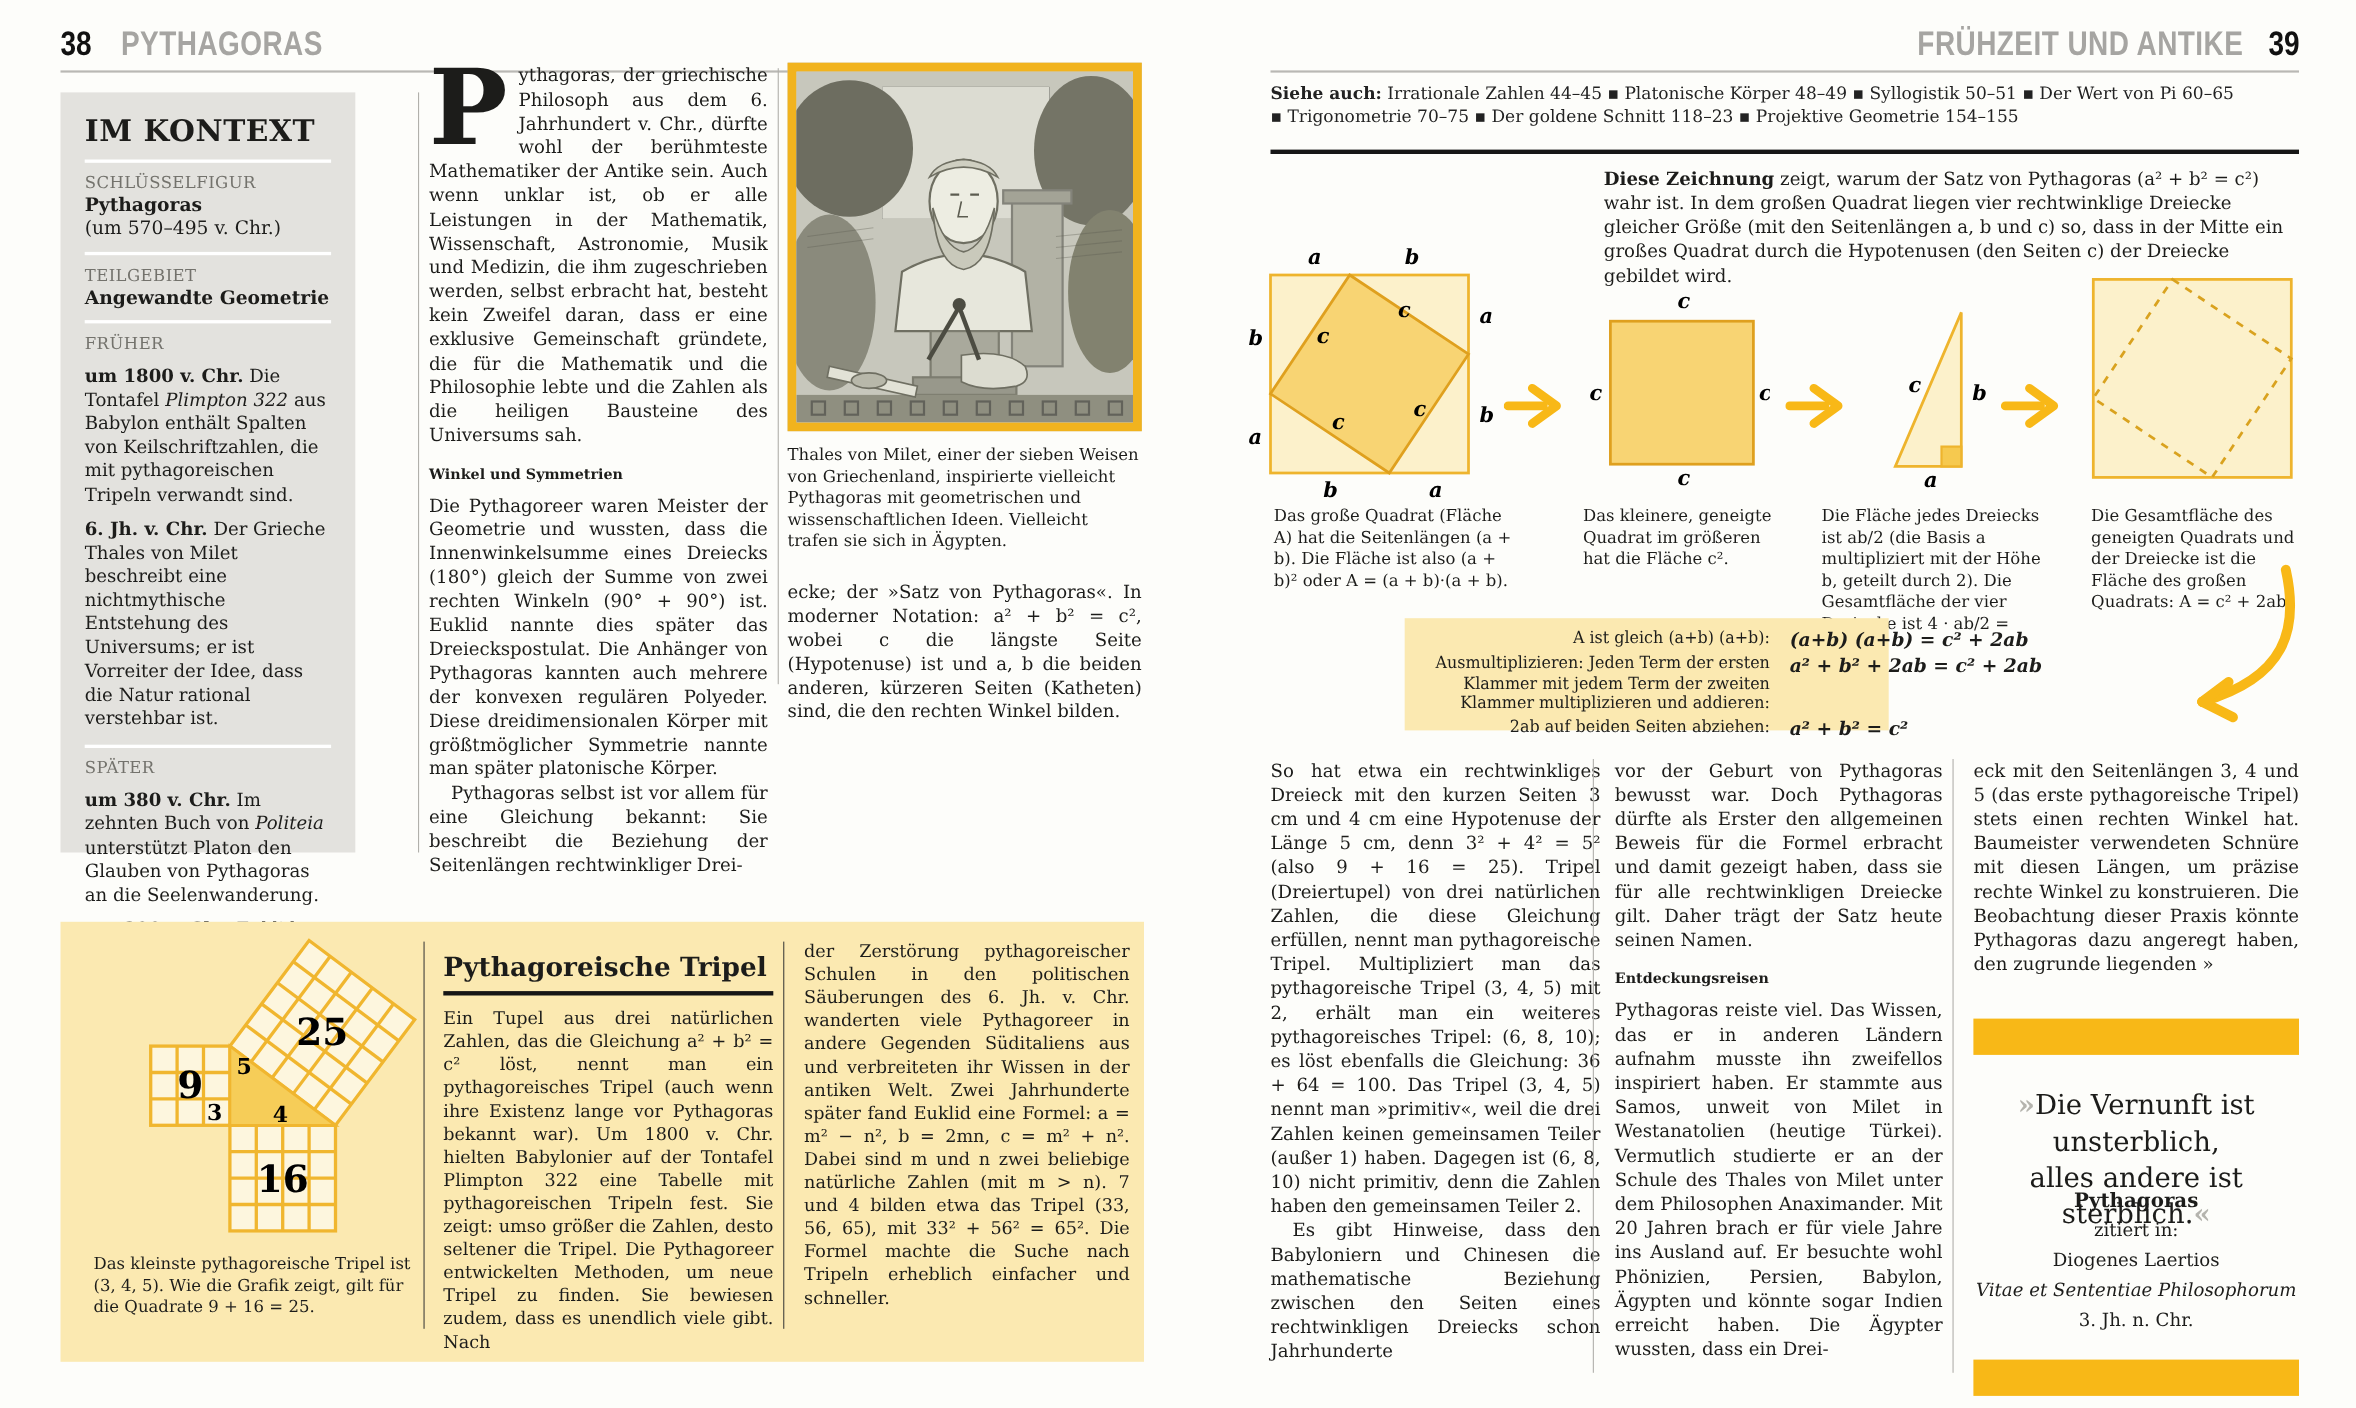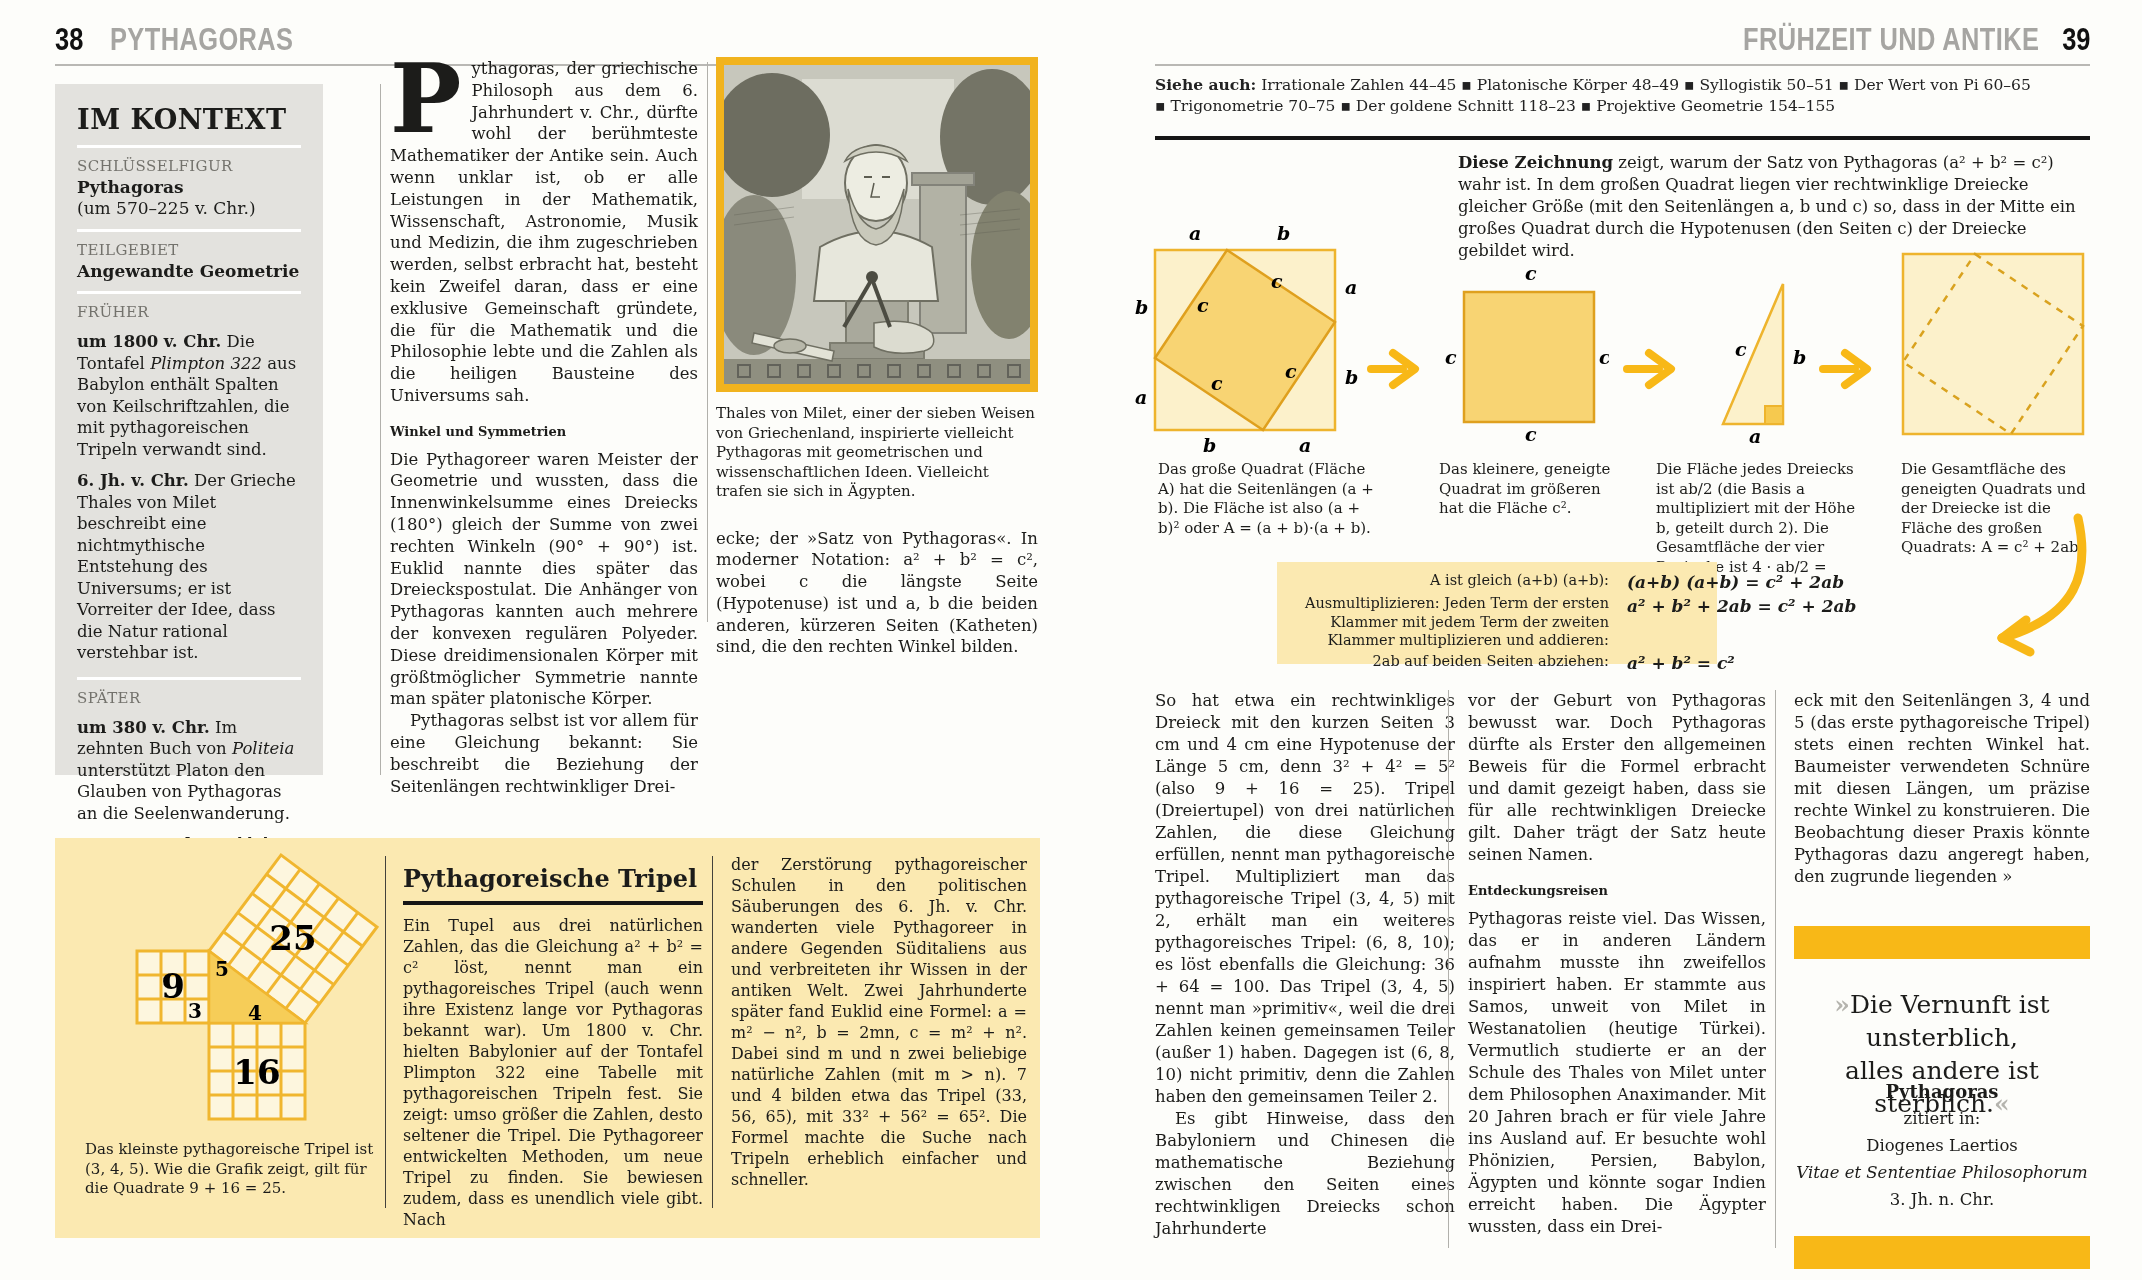--- a/index.html
+++ b/index.html
@@ -82,21 +82,21 @@
 
   <div class="abs folio" style="left:55px;top:22px;">38</div>
   <div class="abs runhead" style="left:110px;top:22px;">PYTHAGORAS</div>
   <div class="abs headrule" style="left:55px;top:64px;width:961px;"></div>
 
   <div class="abs sidebar" style="left:55px;top:84px;width:268px;height:691px;">
     <div class="sb-title">IM KONTEXT</div>
     <div class="sb-rule"></div>
     <div class="sb-label">SCHLÜSSELFIGUR</div>
     <div class="sb-strong">Pythagoras</div>
-    <div class="sb-text">(um 570–225 v. Chr.)</div>
+    <div class="sb-text">(um 570–495 v. Chr.)</div>
     <div class="sb-rule"></div>
     <div class="sb-label">TEILGEBIET</div>
     <div class="sb-strong">Angewandte Geometrie</div>
     <div class="sb-rule"></div>
     <div class="sb-label">FRÜHER</div>
     <div class="sb-para"><b>um 1800 v. Chr.</b><span> Die Tontafel </span><span class="it">Plimpton 322</span><span> aus Babylon enthält Spalten von Keilschriftzahlen, die mit pythagoreischen Tripeln verwandt sind.</span></div>
     <div class="sb-para"><b>6. Jh. v. Chr.</b><span> Der Grieche Thales von Milet beschreibt eine nichtmythische Entstehung des Universums; er ist Vorreiter der Idee, dass die Natur rational verstehbar ist.</span></div>
     <div class="sb-rule" style="margin-top:13px;"></div>
     <div class="sb-label">SPÄTER</div>
     <div class="sb-para"><b>um 380 v. Chr.</b><span> Im zehnten Buch von </span><span class="it">Politeia</span><span> unterstützt Platon den Glauben von Pythagoras an die Seelenwanderung.</span></div>

